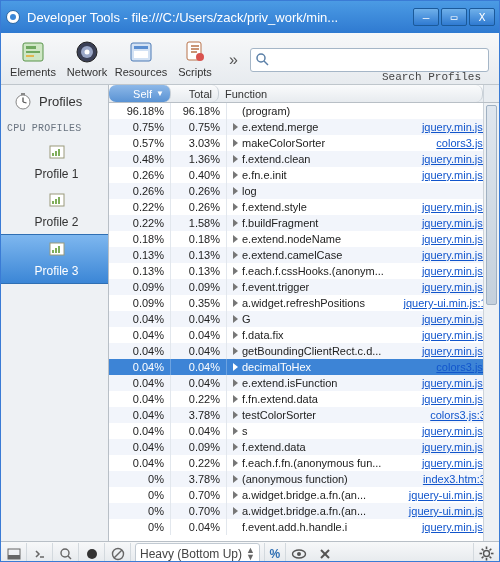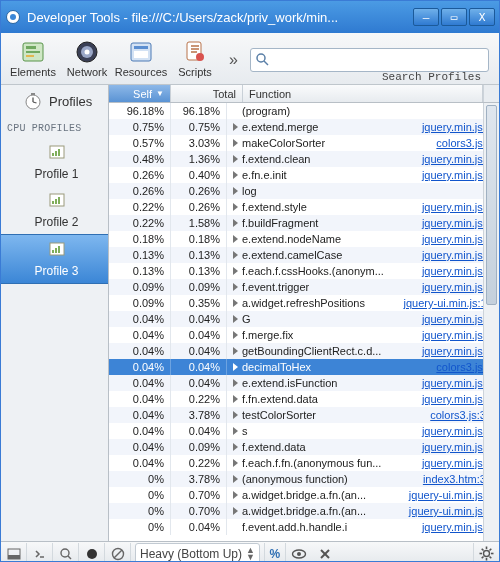--- a/index.html
+++ b/index.html
@@ -21,34 +21,34 @@
 .searchbox { flex:1; align-self:center; margin-left:4px; margin-right:4px; position:relative; }
 .searchbox input { width:100%; height:24px; border:1px solid #a5b6c7; border-radius:3px; padding-left: 24px; font-size:12px; }
 .searchbox .sicon { position:absolute; left:5px; top:4px; width:14px; height:14px; }
 .profiles-label { position:absolute; right: 18px; bottom: 1px; font-size: 11px; color: #444; font-family: Liberation Mono, monospace; }
 
 
 .main { display:flex; height: calc(100% - 28px - 52px - 24px); }
 
 
 .sidebar { width: 108px; background: #eef1f4; border-right:1px solid #b8bfc6; font-size:12px; }
-.sb-head { display:flex; align-items:center; gap: 6px; padding: 6px 22px; font-size:13px; color:#333;text-align:right; }
+.sb-head { display:flex; align-items:center; gap: 6px; padding: 6px 12px; font-size:13px; color:#333;text-align:right; }
 .sb-group { font-size:10px; color:#6a7480; padding: 6px 6px 4px 6px; letter-spacing: 0.2px; font-family: Liberation Mono, monospace; }
 .sb-item { display:flex; align-items:center; gap:6px; padding:5px 6px 5px 10px; cursor:pointer; color:#333;flex-direction:column; }
 .sb-item.selected { background: linear-gradient(#7eb7ef,#3b86d6); color:#fff; border-top:1px solid #2f6fb3; border-bottom:1px solid #2f6fb3; }
 .sb-icon { width:18px; height:18px; display:inline-flex; }
 .clock-icon svg { width:20px; height:20px; }
 
 
 .tablewrap { flex:1; display:flex; flex-direction:column; min-width:0; }
 .thead { display:flex; height:18px; background: linear-gradient(#fafbfc,#e7ebef); border-bottom:1px solid #b8bfc6; font-size:11px; color:#333; }
-.th { border-right:1px solid #c9d0d7; display:flex; align-items:center; padding:0 6px; }
+.th { border-right:1px solid #c9d0d7; display:flex; align-items:center; padding:0 6px;border-radius:7px; }
 .th.self { width:62px; justify-content:flex-end; background: linear-gradient(#8db8e8,#5a93d4); color:#fff; }
 .th.self .sort { margin-left:4px; font-size:8px; }
-.th.total { width:72px; justify-content:flex-end; }
+.th.total { width:48px; justify-content:flex-end; }
 .th.func { flex:1; }
 .scrollcol { width:16px; background:#e9edf1; border-left:1px solid #ccd3da; }
 
 .tbody { flex:1; overflow:hidden; font-size:11px; color:#222; position:relative; }
 .row { display:flex; height:16px; align-items:center; }
 .row.even { background:#f2f5fb; }
 .row.sel { background:#3d84d6; color:#fff; }
 .row.sel a { color:#fff; }
 .cell { border-right:1px solid #e2e7ed; padding:0 6px; white-space:nowrap; overflow:hidden; text-overflow:ellipsis; height:100%; display:flex; align-items:center; }
 .row.sel .cell { border-right:1px solid rgba(255,255,255,0.25); }
@@ -335,21 +335,21 @@
             <span class="tri"></span>
             <span class="fname">G</span>
             <a>jquery.min.js:2</a>
           </div>
         </div>
         <div class="row">
           <div class="cell self">0.04%</div>
           <div class="cell total">0.04%</div>
           <div class="cell func">
             <span class="tri"></span>
-            <span class="fname">f.merge.fix</span>
+            <span class="fname">f.data.fix</span>
             <a>jquery.min.js:3</a>
           </div>
         </div>
         <div class="row even">
           <div class="cell self">0.04%</div>
           <div class="cell total">0.04%</div>
           <div class="cell func">
             <span class="tri"></span>
             <span class="fname">getBoundingClientRect.c.d...</span>
             <a>jquery.min.js:4</a>

